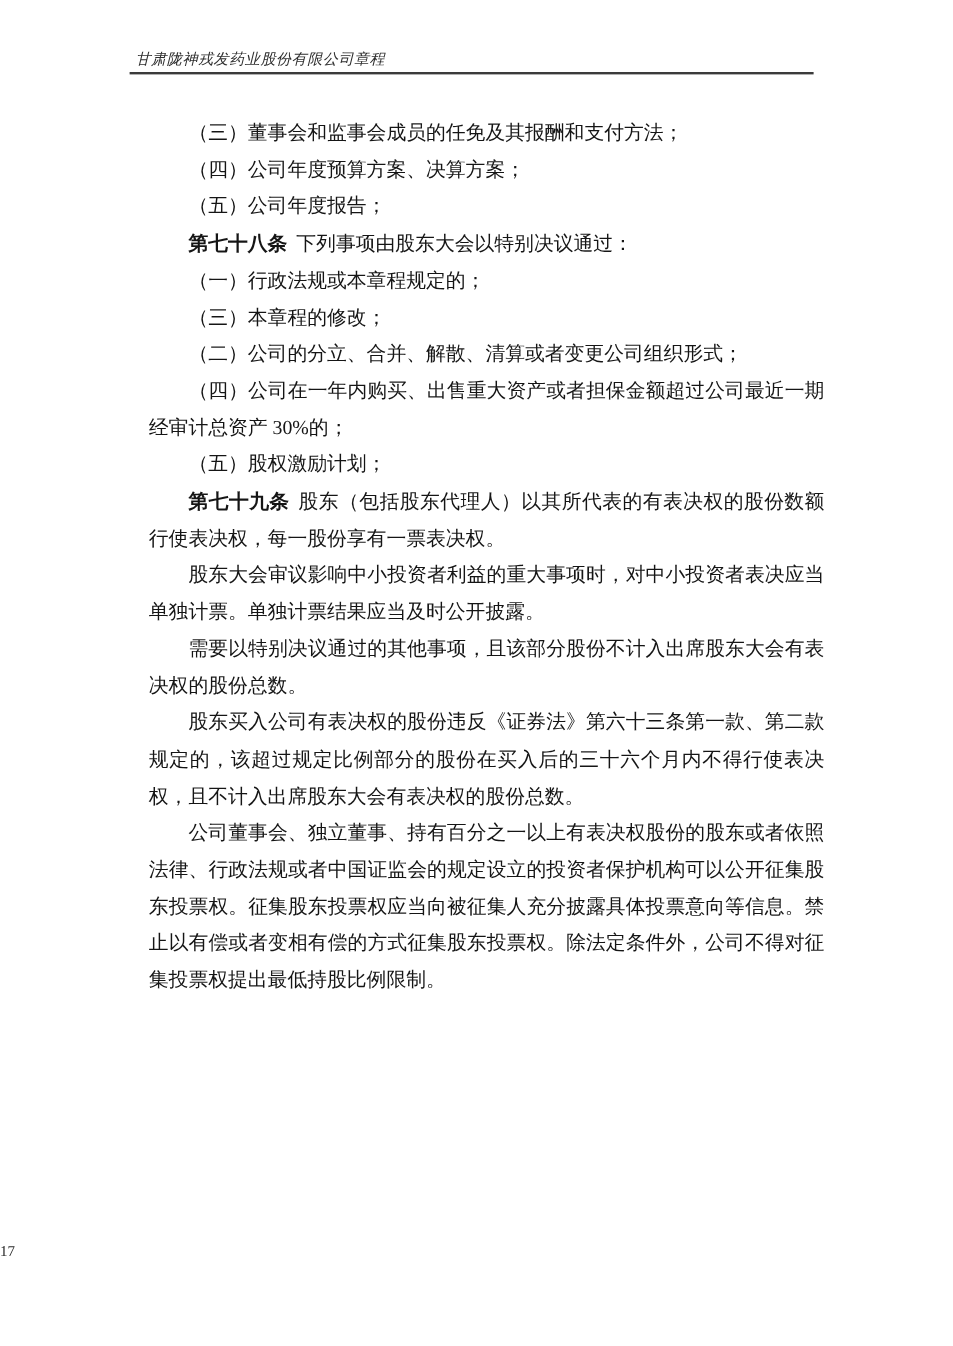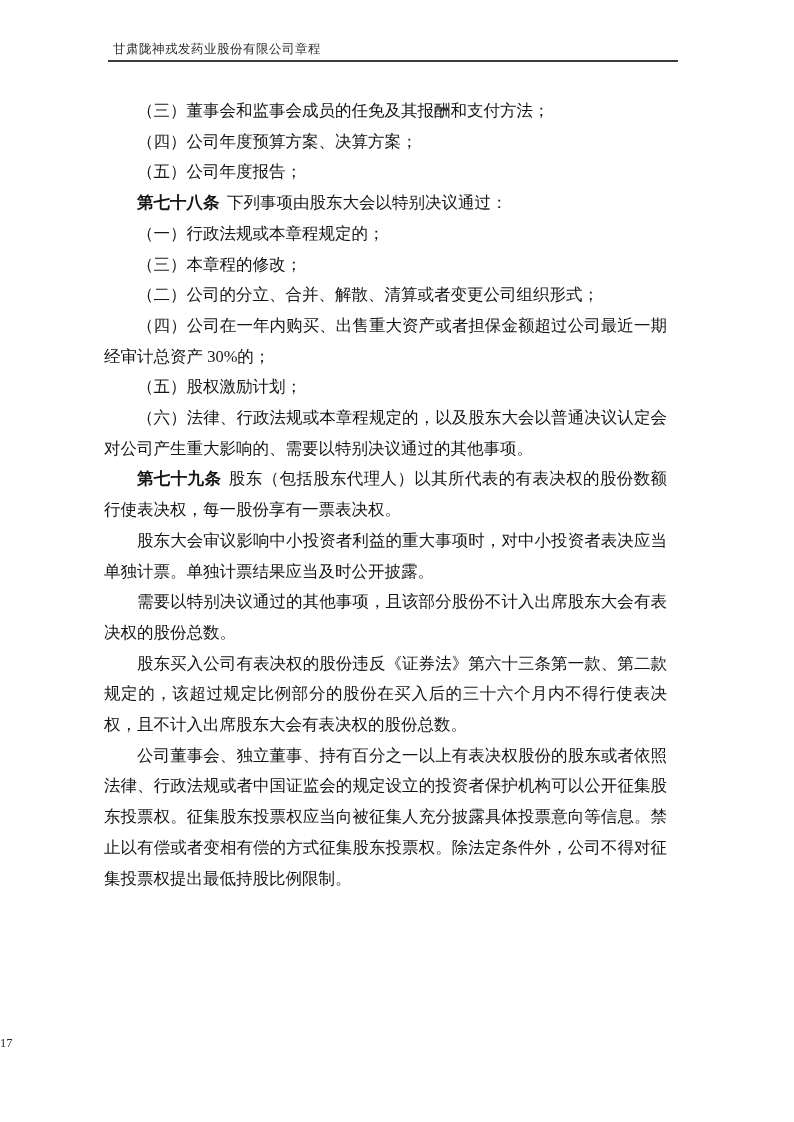--- a/index.html
+++ b/index.html
@@ -12,32 +12,33 @@
     overflow: hidden;
   }
   .page {
     position: absolute; inset: 0;
     background: #ffffff;
   }
   .header {
     position: absolute;
     left: 108px; top: 42px;
     width: 570px;
+    font-style: italic;
   }
   .header-title {
     font-size: 12.5px;
     color: #2e2e2e;
     letter-spacing: 0.5px;
     padding: 0 0 3px 5px;
     border-bottom: 2px solid #3b3b3b;
     line-height: 15px;
   }
   .doc-body {
     position: absolute;
-    left: 104px; top: 96px;
+    left: 124px; top: 96px;
     width: 563px;
     font-size: 16.5px;
     line-height: 30.7px;
     text-align: justify;
     color: #151515;
   }
   .para {
     margin: 0;
     text-indent: 2em;
   }
@@ -66,21 +67,20 @@
   <div class="doc-body" id="doc-body">
       <p class="para"><span>（三）董事会和监事会成员的任免及其报酬和支付方法；</span></p>
       <p class="para"><span>（四）公司年度预算方案、决算方案；</span></p>
       <p class="para"><span>（五）公司年度报告；</span></p>
       <p class="para"><b class="art">第七十八条</b><span>下列事项由股东大会以特别决议通过：</span></p>
       <p class="para"><span>（一）行政法规或本章程规定的；</span></p>
       <p class="para"><span>（三）本章程的修改；</span></p>
       <p class="para"><span>（二）公司的分立、合并、解散、清算或者变更公司组织形式；</span></p>
       <p class="para"><span>（四）公司在一年内购买、出售重大资产或者担保金额超过公司最近一期经审计总资产 30%的；</span></p>
       <p class="para"><span>（五）股权激励计划；</span></p>
-      <p class="para"><span>（六）法律、行政法规或本章程规定的，以及股东大会以普通决议认定会对公司产生重大影响的、需要以特别决议通过的其他事项。</span></p>
       <p class="para"><b class="art">第七十九条</b><span>股东（包括股东代理人）以其所代表的有表决权的股份数额行使表决权，每一股份享有一票表决权。</span></p>
       <p class="para"><span>股东大会审议影响中小投资者利益的重大事项时，对中小投资者表决应当单独计票。单独计票结果应当及时公开披露。</span></p>
       <p class="para"><span>需要以特别决议通过的其他事项，且该部分股份不计入出席股东大会有表决权的股份总数。</span></p>
       <p class="para"><span>股东买入公司有表决权的股份违反《证券法》第六十三条第一款、第二款规定的，该超过规定比例部分的股份在买入后的三十六个月内不得行使表决权，且不计入出席股东大会有表决权的股份总数。</span></p>
       <p class="para"><span>公司董事会、独立董事、持有百分之一以上有表决权股份的股东或者依照法律、行政法规或者中国证监会的规定设立的投资者保护机构可以公开征集股东投票权。征集股东投票权应当向被征集人充分披露具体投票意向等信息。禁止以有偿或者变相有偿的方式征集股东投票权。除法定条件外，公司不得对征集投票权提出最低持股比例限制。</span></p>
     </div>
 
   <div class="footer">
     <span>17</span>
   </div>

